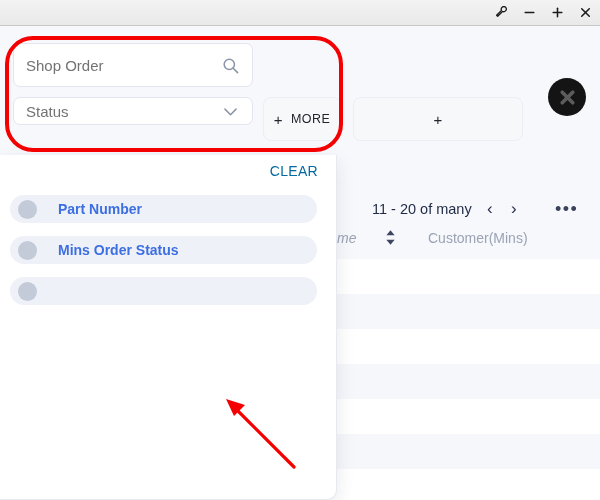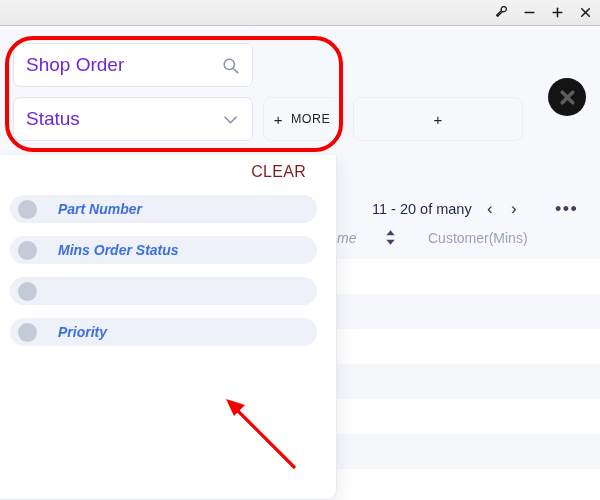--- a/index.html
+++ b/index.html
@@ -68,33 +68,33 @@
     position: absolute;
     background: #ffffff;
     border: 1px solid #e3e6ee;
     border-radius: 7px;
     box-sizing: border-box;
     display: flex;
     align-items: center;
     padding: 0 12px;
   }
   .field .ph {
-    color: #6d28d9;
-    font-size: 19px;
+    color: #737373;
+    font-size: 15px;
     flex: 1;
     white-space: nowrap;
     overflow: hidden;
   }
   .field .ico {
     color: #8a94a8;
     display: flex;
     align-items: center;
   }
   #shop-order-field { left: 13px; top: 16px; width: 240px; height: 44px; }
-  #status-field     { left: 13px; top: 70px; width: 240px; height: 44px; }
+  #status-field     { left: 13px; top: 70px; width: 240px; height: 28px; }
 
   .chipbtn {
     position: absolute;
     background: #f7f8fa;
     border: 1px solid #eceef3;
     border-radius: 8px;
     box-sizing: border-box;
     display: flex;
     align-items: center;
     justify-content: center;
@@ -171,31 +171,30 @@
     border: 1px solid #e6e9f0;
     border-top: none;
     border-left: none;
     border-bottom-right-radius: 10px;
     box-shadow: 0 6px 18px rgba(30, 40, 70, 0.10);
     box-sizing: border-box;
     z-index: 5;
   }
   #clear-link {
     position: absolute;
-    right: 30px; top: 8px;
-    color: #7f1d1d;
-    font-size: 16px;
+    right: 18px; top: 8px;
+    color: #0369a1;
+    font-size: 14px;
     letter-spacing: 0.3px;
     cursor: pointer;
   }
   .opt-list {
     position: absolute;
     left: 10px; top: 40px;
     width: 307px;
-    font-style: italic;
   }
   .opt-item {
     height: 28px;
     margin-bottom: 13px;
     background: #eef1f7;
     border-radius: 14px;
     display: flex;
     align-items: center;
     padding-left: 8px;
     cursor: pointer;
@@ -330,24 +329,20 @@
         <span class="opt-dot"></span>
         <span class="opt-label">Part Number</span>
       </div>
       <div class="opt-item">
         <span class="opt-dot"></span>
         <span class="opt-label">Mins Order Status</span>
       </div>
       <div class="opt-item">
         <span class="opt-dot"></span>
       </div>
-      <div class="opt-item">
-        <span class="opt-dot"></span>
-        <span class="opt-label">Priority</span>
-      </div>
     </div>
   </div>
 
   <svg id="annotation-layer" viewBox="0 0 600 500">
     <rect x="7" y="38" width="334" height="112" rx="26" ry="26" fill="none" stroke="#f50000" stroke-width="4"></rect>
     <g>
       <line x1="294" y1="467" x2="234" y2="407" stroke="#f50000" stroke-width="3.2" stroke-linecap="round"></line>
       <polygon points="226,399 245,405 234,416" fill="#f50000"></polygon>
     </g>
   </svg>

